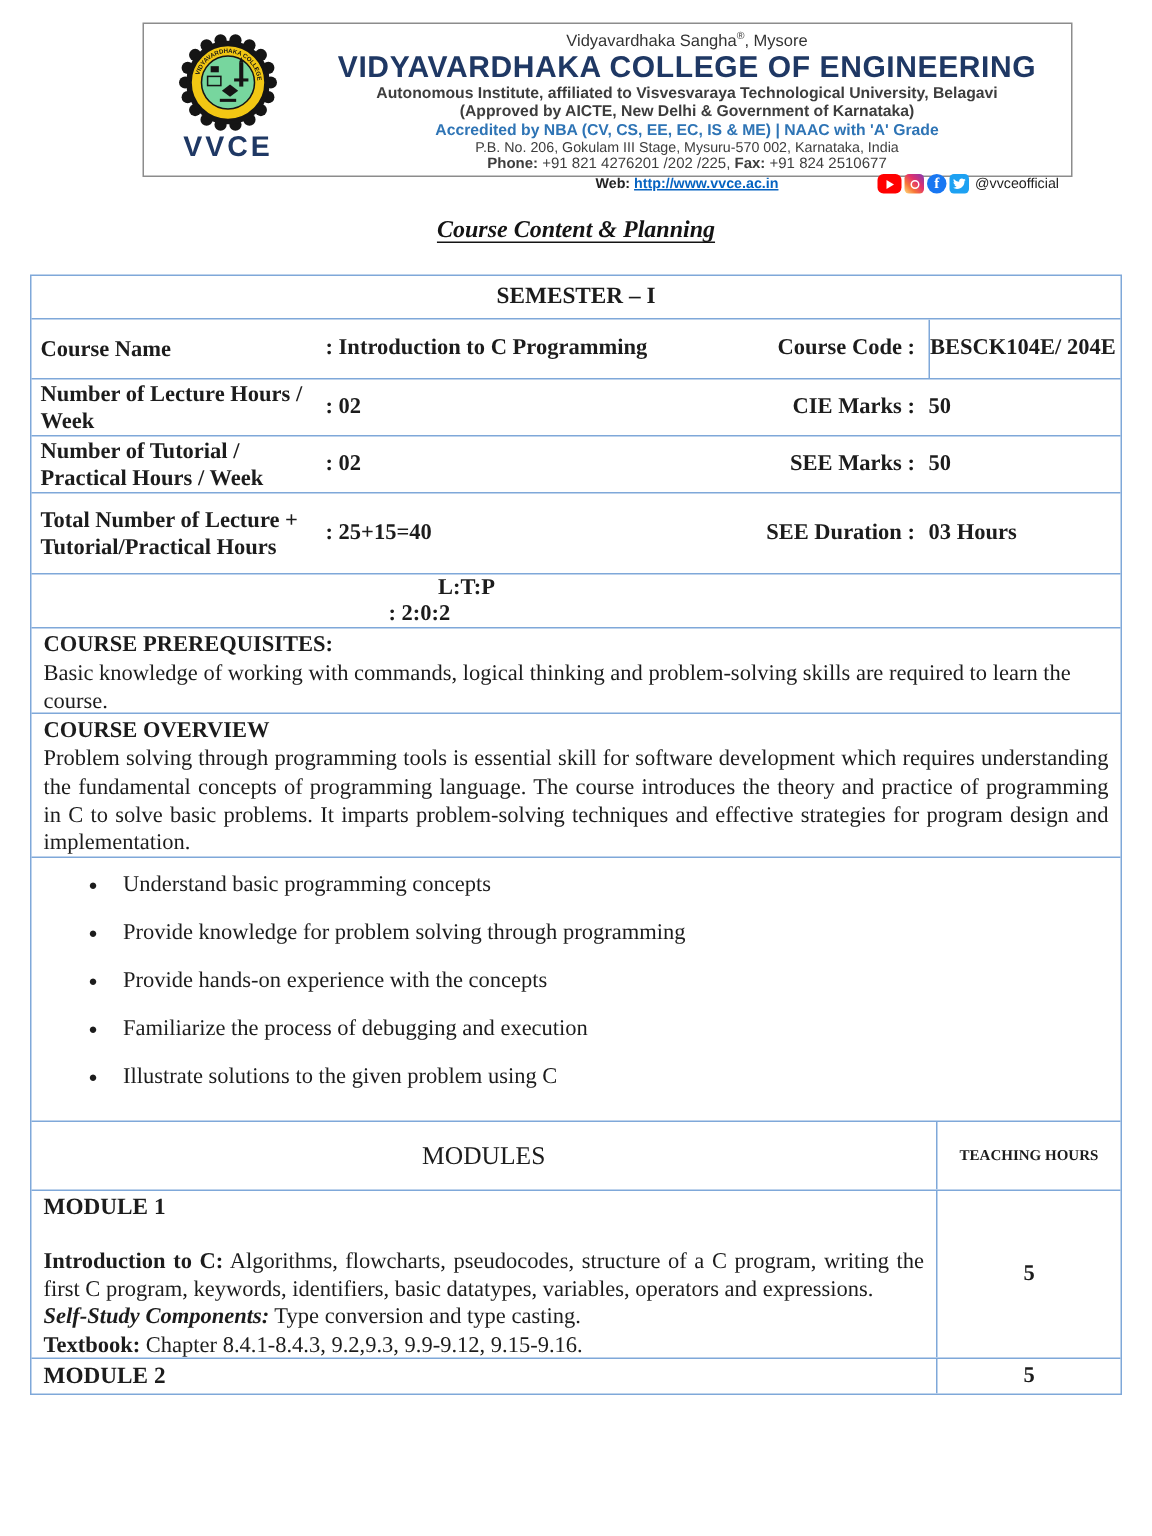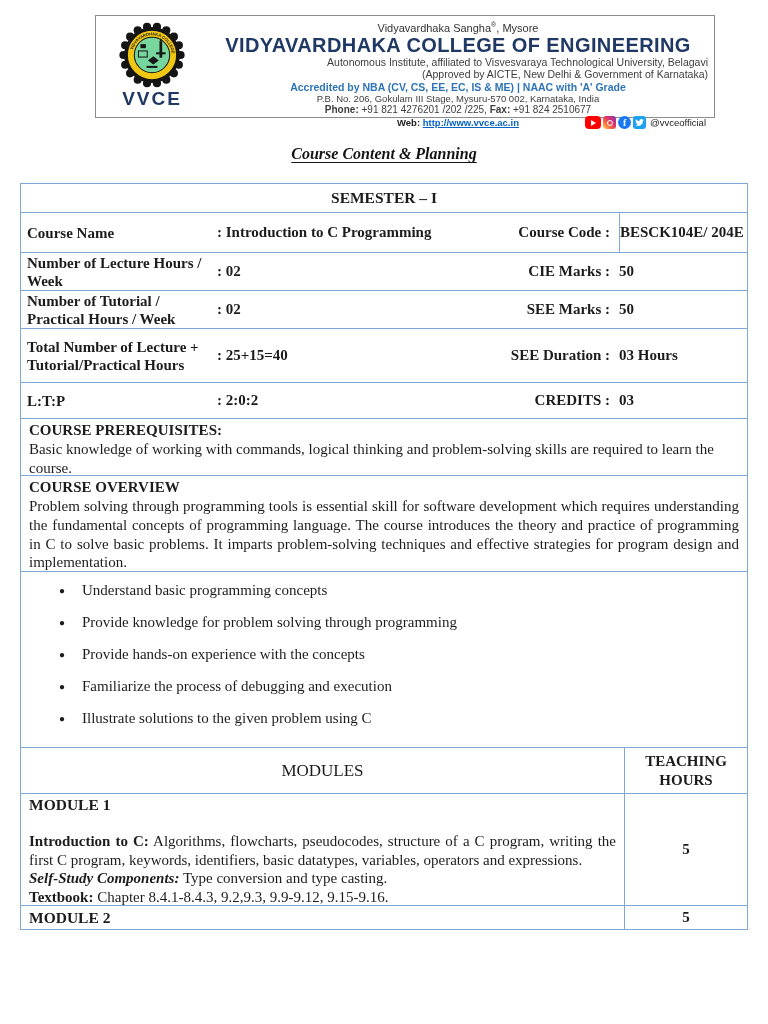--- a/index.html
+++ b/index.html
@@ -14,21 +14,21 @@
     position:absolute; left:95px; top:15px; width:620px; height:103px;
     border:1px solid #8c8c8c; box-sizing:border-box; display:flex; background:#fff;
     font-family:"Liberation Sans", sans-serif;
   }
   .logo-col { width:112px; display:flex; flex-direction:column; align-items:center; padding-top:5px; box-sizing:border-box; }
   .vvce-acronym { font-size:19px; font-weight:bold; color:#1F3864; letter-spacing:2px; line-height:20px; }
   .head-col { flex:1; text-align:center; padding:2px 6px 0 0; box-sizing:border-box; }
   .h-sangha { font-size:11px; color:#333; line-height:13px; }
   .h-sangha sup { font-size:7px; }
   .h-college { font-size:20px; font-weight:bold; color:#1F3864; line-height:21px; letter-spacing:0.4px; white-space:nowrap; }
-  .h-bold-line { font-size:10.5px; font-weight:normal; color:#3d3d3d; line-height:12.5px;text-align:right; }
+  .h-bold-line { font-size:10.5px; font-weight:bold; color:#3d3d3d; line-height:12.5px; }
   .h-accred { font-size:10.5px; font-weight:bold; color:#2E74B5; line-height:12.5px; }
   .h-addr { font-size:9.5px; color:#3d3d3d; line-height:11px; }
   .h-phone { font-size:10px; color:#3d3d3d; line-height:11px; }
   .h-web { font-size:9.5px; color:#222; line-height:13px; position:relative; margin-top:1px; }
   .h-web .weblink { color:#0563C1; font-weight:bold; text-decoration:underline; cursor:pointer; }
   .bold { font-weight:bold; }
 
   .social { position:absolute; right:2px; top:0px; display:flex; align-items:center; gap:2px; }
   .si { width:13px; height:13px; border-radius:3px; display:inline-flex; align-items:center; justify-content:center; box-sizing:border-box; }
   .si-yt { width:16px; background:#FF0000; border-radius:4px; }
@@ -57,21 +57,21 @@
   .trow { box-sizing:border-box; border-top:1.5px solid #7FA8D9; overflow:hidden; }
   .trow.first { border-top:none; }
 
   .sem-row { height:28px; display:flex; align-items:center; justify-content:center; font-weight:bold; font-size:15.5px; }
 
   .info-row { display:flex; align-items:center; }
   .row-course { height:40px; }
   .row-lec    { height:38px; }
   .row-tut    { height:38px; }
   .row-total  { height:54px; }
-  .row-ltp    { height:36px; }
+  .row-ltp    { height:36px;flex-direction:column; }
   .c1 { width:196px; padding-left:6px; font-weight:bold; line-height:1.2; box-sizing:border-box; }
   .c2 { width:250px; font-weight:bold; box-sizing:border-box; }
   .c3 { flex:1; text-align:right; padding-right:9px; font-weight:bold; box-sizing:border-box; }
   .c4 { width:128px; font-weight:bold; box-sizing:border-box; line-height:1.15;
         align-self:stretch; display:flex; align-items:center; }
   .c4.bordered { border-left:1.5px solid #7FA8D9; }
 
   .sec { padding:2px 8px 3px; box-sizing:border-box; }
   .row-prereq { height:57px; }
   .row-overview { height:96px; }
@@ -80,21 +80,21 @@
   .justify { text-align:justify; }
 
   .row-clo { height:176px; }
   .clo-list { margin:7px 0 0 0; padding:0; list-style:none; }
   .clo-item { display:flex; margin:0 0 13px 30px; line-height:19px; }
   .clo-dot { width:23px; font-size:10px; line-height:19px; flex:none; }
 
   .mod-head { height:46px; display:flex; align-items:stretch; }
   .mh1 { flex:1; display:flex; align-items:center; justify-content:center; font-weight:normal; font-size:17px; }
   .mh2 { width:123px; border-left:1.5px solid #7FA8D9; box-sizing:border-box; display:flex; align-items:center;
-         justify-content:center; text-align:center; font-weight:bold; font-size:15px; line-height:19px; padding:0 8px; }
+         justify-content:center; text-align:center; font-weight:bold; font-size:10px; line-height:19px; padding:0 8px; }
 
   .mrow { display:flex; align-items:stretch; }
   .row-mod1 { height:112px; }
   .row-mod2 { height:24px; }
   .mbody { flex:1; padding:1px 8px 2px; box-sizing:border-box; }
   .mbody.vcenter { display:flex; align-items:center; padding-top:0; padding-bottom:0; }
   .mhours { width:123px; border-left:1.5px solid #7FA8D9; box-sizing:border-box; display:flex; align-items:center;
             justify-content:center; font-weight:bold; font-size:15px; }
   .mtitle { font-weight:bold; font-size:15.5px; line-height:19px; }
   .mpara { line-height:18.5px; text-align:justify;margin-top:18px; }

